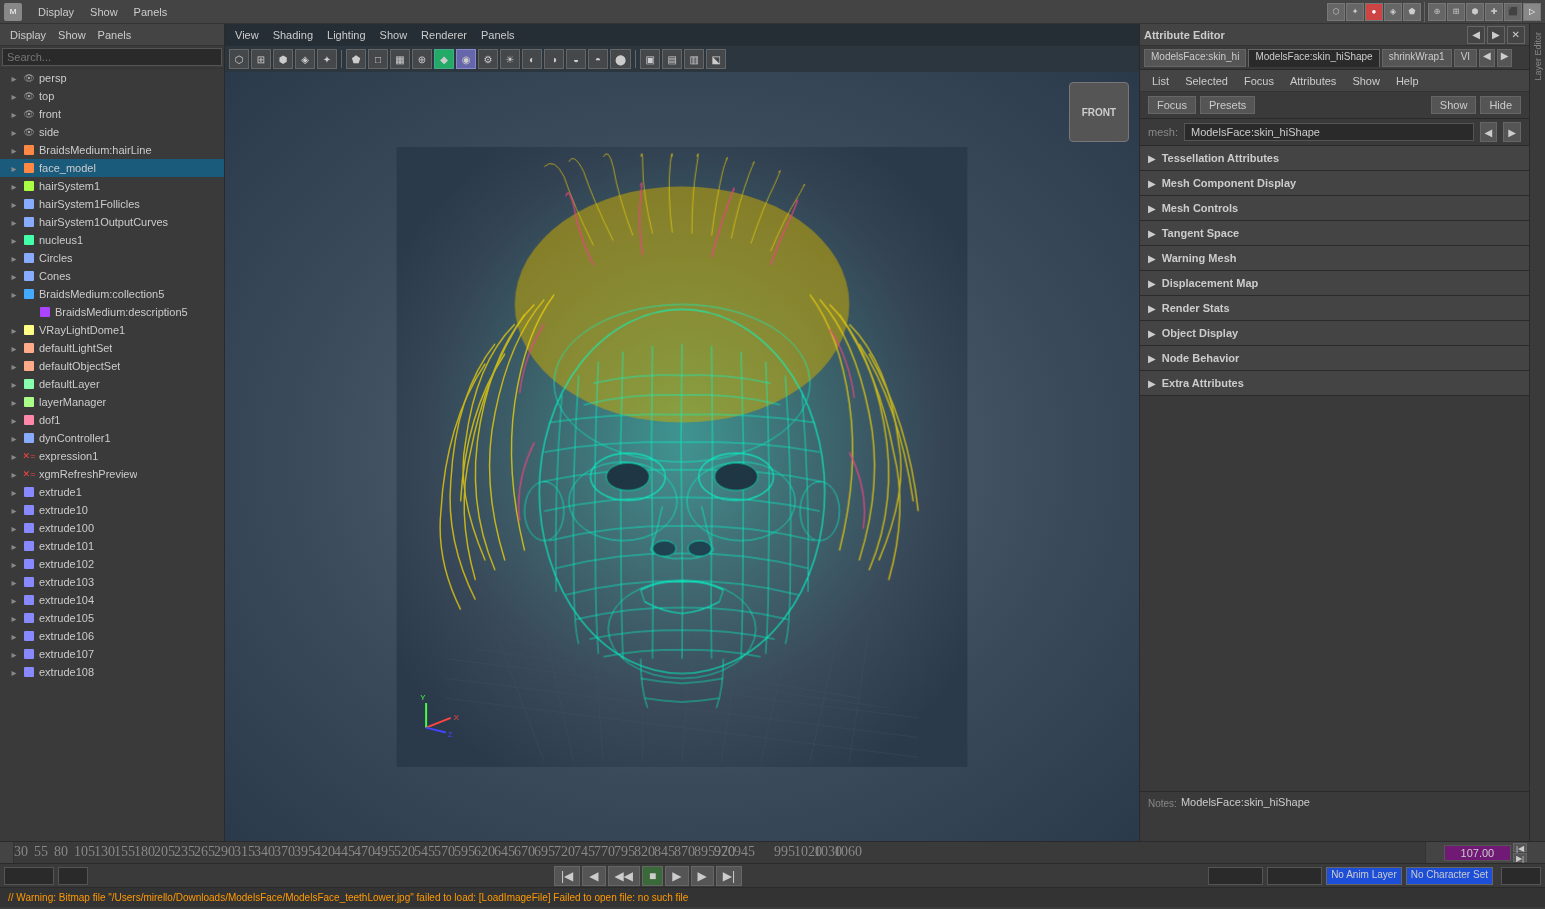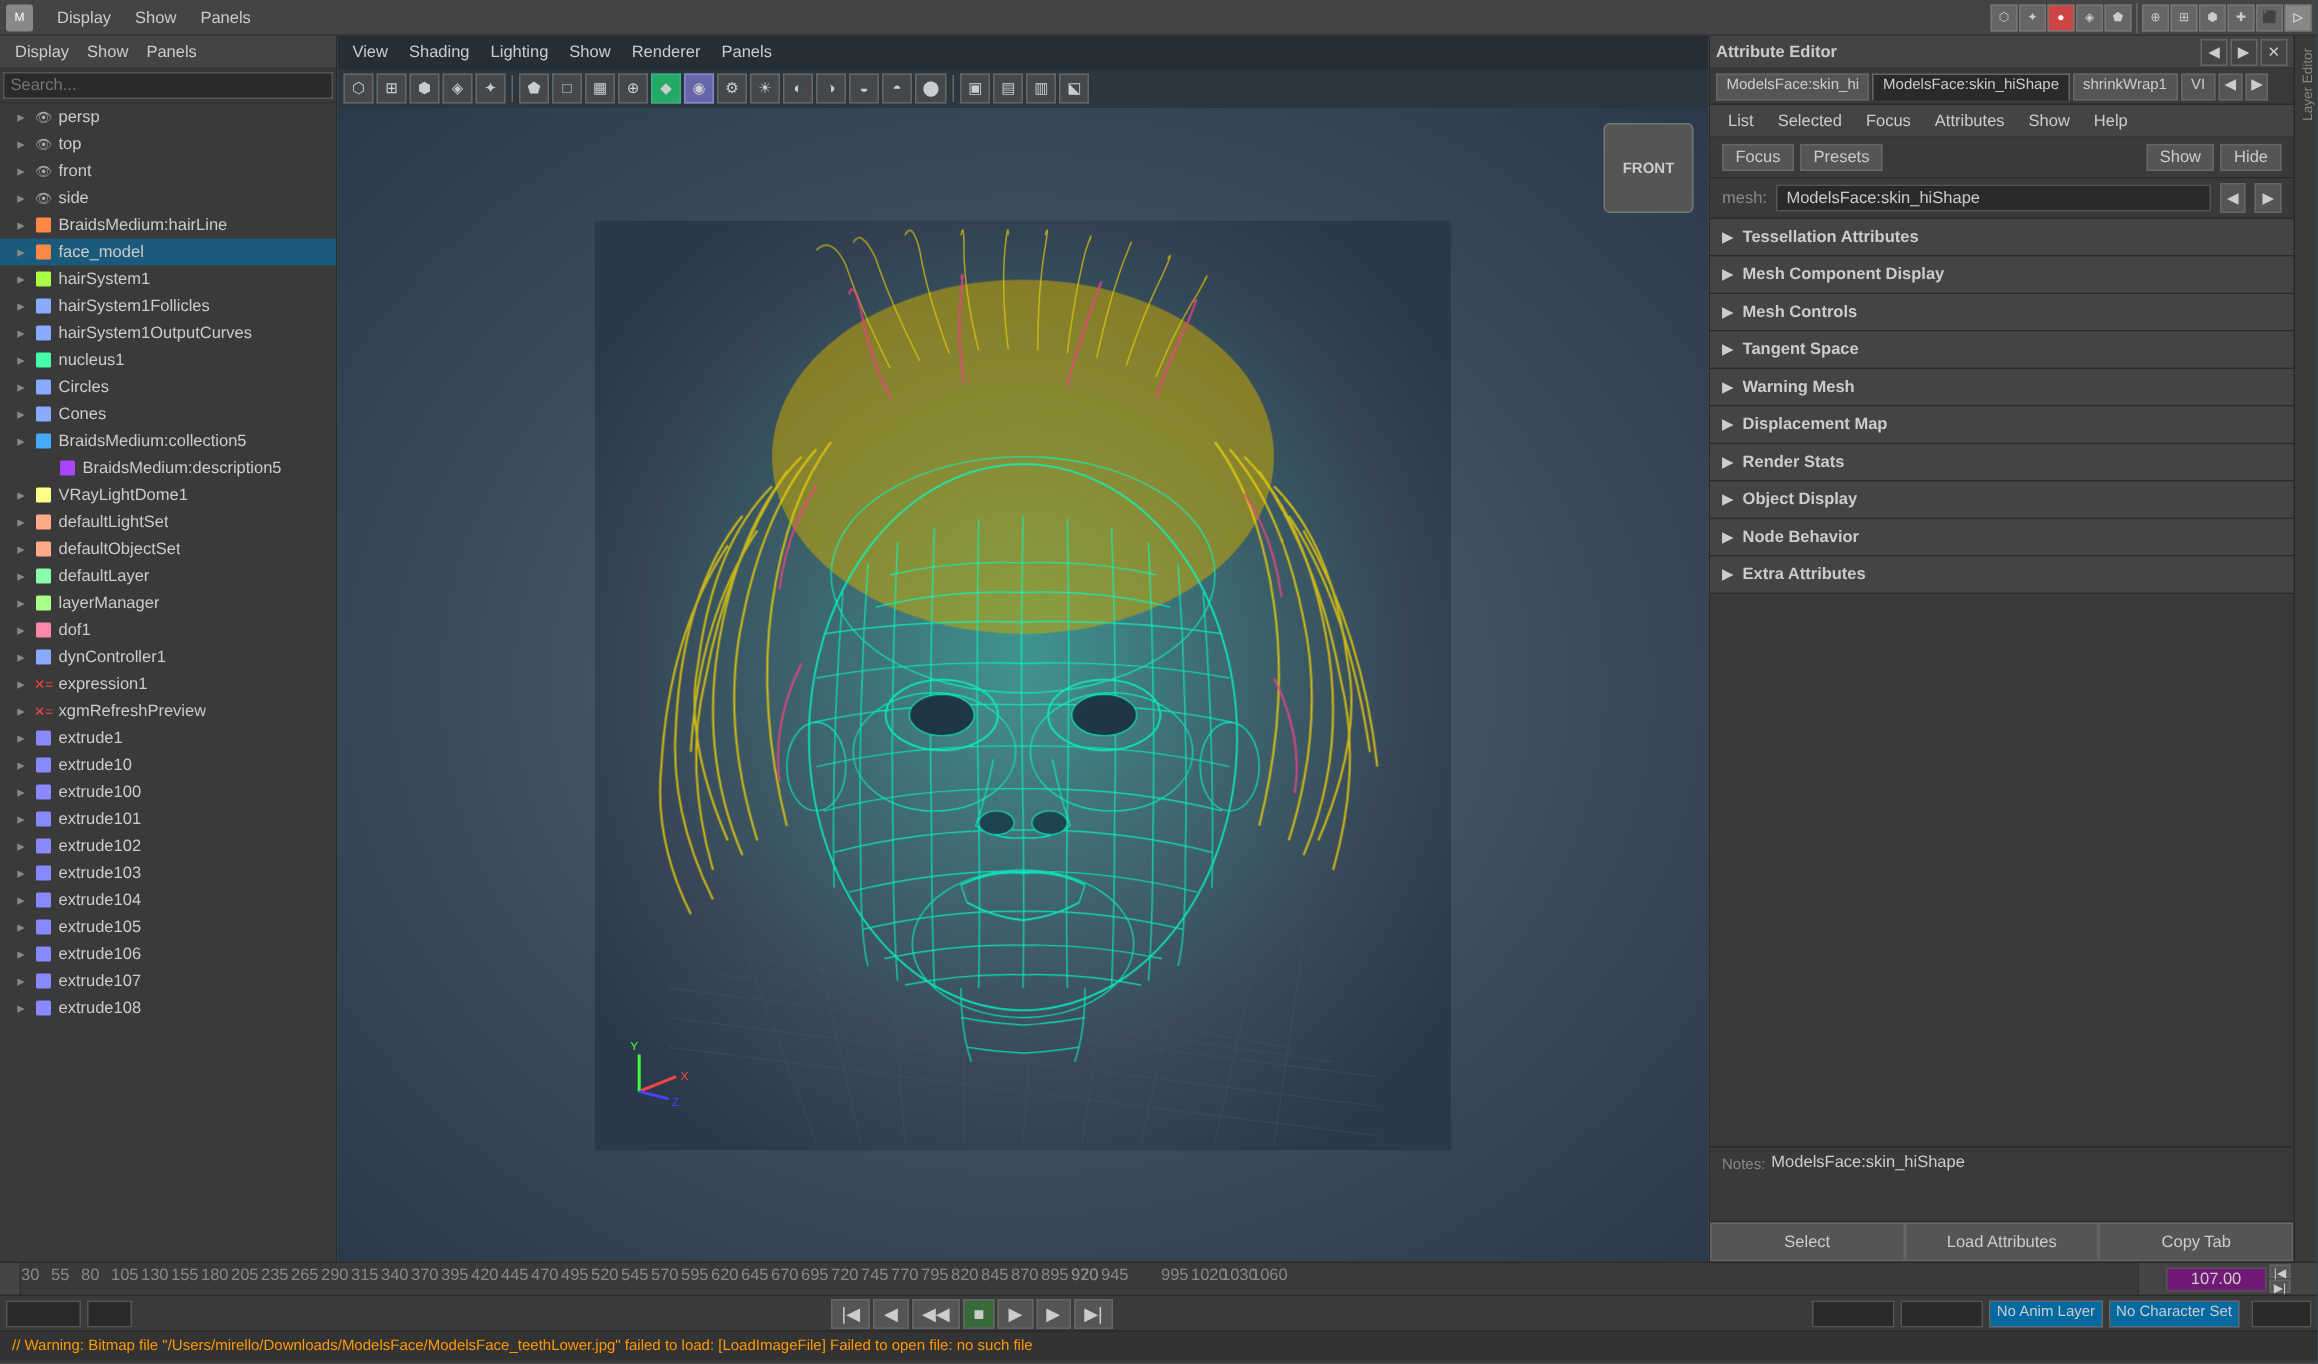--- a/index.html
+++ b/index.html
@@ -112,32 +112,32 @@
       padding: 6px 4px; cursor: pointer; text-align: center;
     }
 
     
     #timeline-area {
       height: 24px; background: #3a3a3a; border-top: 1px solid #2a2a2a; display: flex; align-items: center; overflow: hidden;
     }
     #timeline-scroll {
       flex: 1; display: flex; align-items: center; overflow: hidden; position: relative; height: 24px;
     }
-    .tl-tick { position: absolute; color: #888; font-size: 11px; top: 2px; }
+    .tl-tick { position: absolute; color: #888; font-size: 14px; top: 2px; font-family: Liberation Serif, serif; }
 
     
     #bottom-controls {
       height: 24px; background: #3a3a3a; border-top: 1px solid #2a2a2a; display: flex; align-items: center; gap: 4px; padding: 0 4px;
     }
     .bc-input { background: #2a2a2a; border: 1px solid #555; color: #ccc; font-size: 11px; padding: 1px 4px; width: 60px; height: 18px; }
     #playback-controls { display: flex; align-items: center; gap: 2px; flex: 1; justify-content: center; }
     .play-btn { background: #555; border: 1px solid #666; color: #ccc; font-size: 12px; padding: 1px 6px; cursor: pointer; height: 20px; }
     .time-input { background: #2a2a2a; border: 1px solid #555; color: #ccc; font-size: 11px; width: 55px; height: 18px; padding: 1px 4px; }
     #right-bc { display: flex; align-items: center; gap: 4px; }
-    .bc-dropdown { background: #0369a1; border: 1px solid #666; color: #ccc; font-size: 10px; padding: 1px 4px; height: 18px; cursor: pointer; text-align: center; }
+    .bc-dropdown { background: #1d4ed8; border: 1px solid #666; color: #ccc; font-size: 10px; padding: 1px 4px; height: 18px; cursor: pointer; text-align: center; }
 
     
     #status-bar {
       height: 20px; background: #333; border-top: 1px solid #2a2a2a; display: flex; align-items: center; padding: 0 8px;
     }
     #status-text { color: #f90; font-size: 10px; overflow: hidden; text-overflow: ellipsis; white-space: nowrap; }
 
     
     ::-webkit-scrollbar { width: 8px; height: 8px; }
     ::-webkit-scrollbar-track { background: #2a2a2a; }
@@ -784,25 +784,20 @@
         </div>
       </div>
 
     <div id="notes-area">
       <div style="display:flex;align-items:flex-start;gap:4px;">
         <span style="color:#888;font-size:10px;white-space:nowrap;margin-top:2px;">Notes:</span>
         <span style="color:#ccc;font-size:11px;">ModelsFace:skin_hiShape</span>
       </div>
     </div>
 
-    <div id="attr-bottom-btns">
-      <button class="attr-bot-btn">Select</button>
-      <button class="attr-bot-btn">Load Attributes</button>
-      <button class="attr-bot-btn">Copy Tab</button>
-    </div>
   </div>
 
   <div id="far-right-panel">
     <div style="writing-mode:vertical-rl;transform:rotate(180deg);font-size:9px;color:#888;white-space:nowrap;margin-top:4px;">Layer Editor</div>
   </div>
 </div>
 
 <div id="timeline-area" style="height:22px;background:#3a3a3a;border-top:1px solid #2a2a2a;display:flex;align-items:stretch;position:relative;overflow:hidden;">
   <div style="width:14px;background:#444;border-right:1px solid #333;flex-shrink:0;"></div>
   <div id="timeline-scroll" style="flex:1;position:relative;overflow:hidden;display:flex;align-items:center;">

